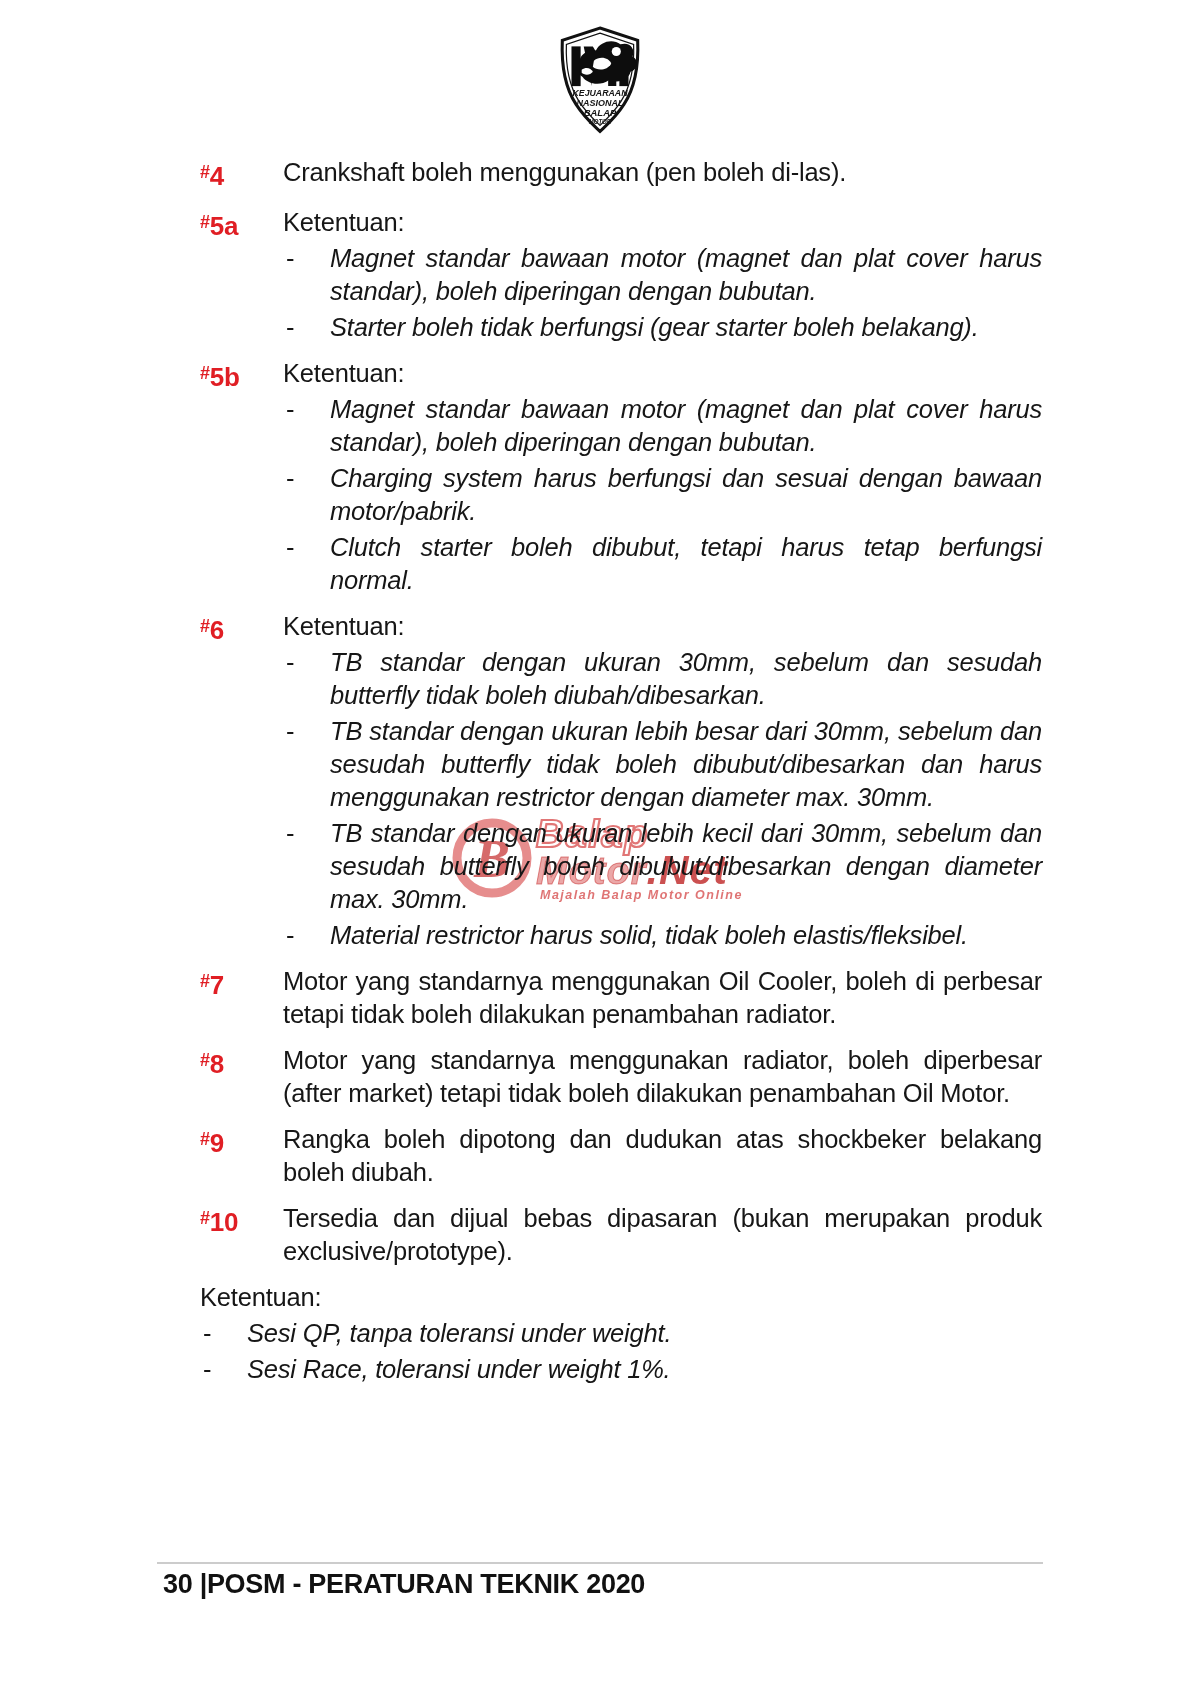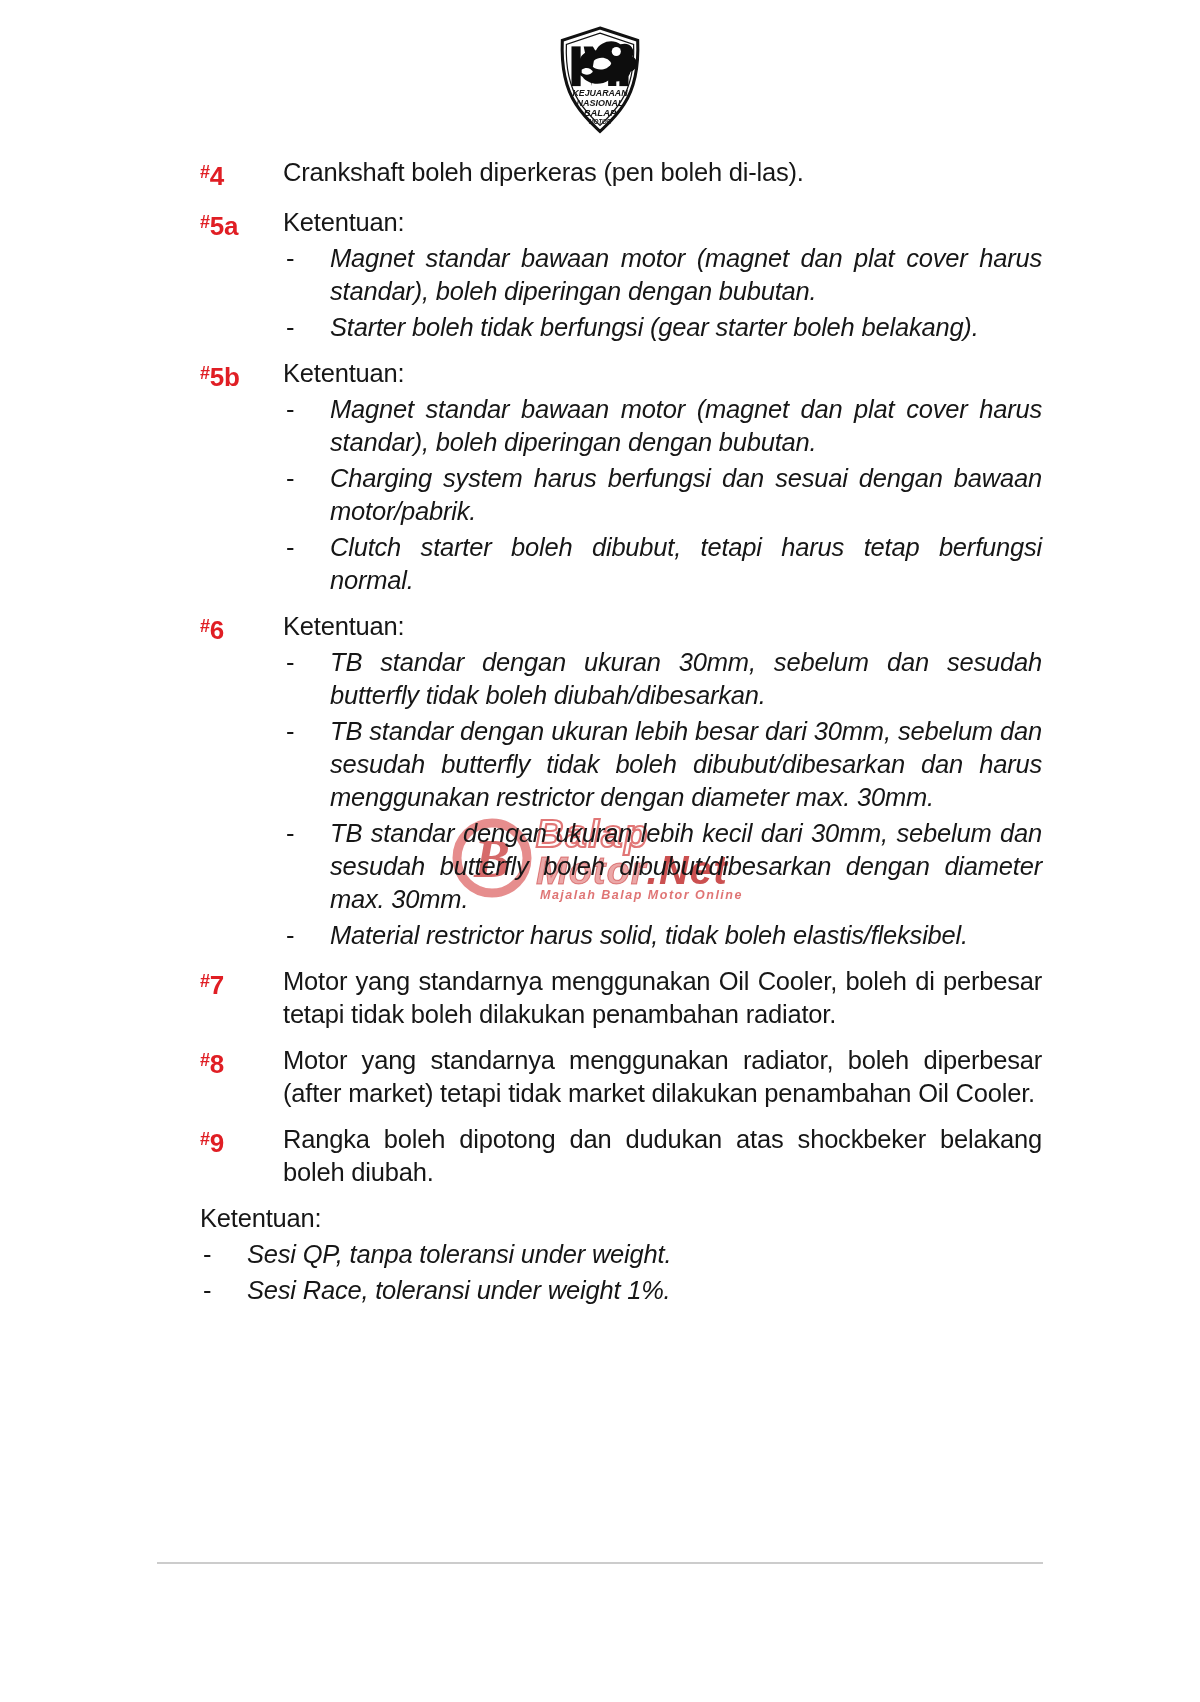--- a/index.html
+++ b/index.html
@@ -55,21 +55,21 @@
     <text x="92" y="39" font-family="Liberation Sans, DejaVu Sans, sans-serif" font-style="italic" font-weight="bold" font-size="38" letter-spacing="2" fill="rgba(255,245,245,0.12)" stroke="rgba(216,80,80,0.78)" stroke-width="2.2">Balap</text>
     <text x="92" y="76" font-family="Liberation Sans, DejaVu Sans, sans-serif" font-style="italic" font-weight="bold" font-size="38" letter-spacing="1" fill="rgba(216,80,80,0.5)" stroke="rgba(200,50,50,0.55)" stroke-width="1"><tspan>Motor</tspan><tspan font-size="41" fill="rgba(190,36,36,0.8)" stroke="none">.Net</tspan></text>
     <text x="96" y="91" font-family="Liberation Sans, DejaVu Sans, sans-serif" font-style="italic" font-weight="bold" font-size="12.5" letter-spacing="1.5" fill="rgba(212,70,70,0.75)">Majalah Balap Motor Online</text>
   </svg>
 
   <div class="list">
 
     <div class="item">
       <div class="marker"><span class="hash">#</span><span>4</span></div>
       <div class="content">
-        <div class="para">Crankshaft boleh diperkeras (pen boleh di-las).</div>
+        <div class="para">Crankshaft boleh menggunakan (pen boleh di-las).</div>
       </div>
     </div>
 
     <div class="item">
       <div class="marker"><span class="hash">#</span><span>5a</span></div>
       <div class="content">
         <div class="para">Ketentuan:</div>
         <div class="bullet">
           <div class="dash">-</div>
           <div class="btext">Magnet standar bawaan motor (magnet dan plat cover harus standar), boleh diperingan dengan bubutan.</div>
@@ -126,44 +126,53 @@
     <div class="item">
       <div class="marker"><span class="hash">#</span><span>7</span></div>
       <div class="content">
         <div class="para">Motor yang standarnya menggunakan Oil Cooler, boleh di perbesar tetapi tidak boleh dilakukan penambahan radiator.</div>
       </div>
     </div>
 
     <div class="item">
       <div class="marker"><span class="hash">#</span><span>8</span></div>
       <div class="content">
-        <div class="para">Motor yang standarnya menggunakan radiator, boleh diperbesar (after market) tetapi tidak market dilakukan penambahan Oil Cooler.</div>
+        <div class="para">Motor yang standarnya menggunakan radiator, boleh diperbesar (after market) tetapi tidak boleh dilakukan penambahan Oil Motor.</div>
       </div>
     </div>
 
     <div class="item">
       <div class="marker"><span class="hash">#</span><span>9</span></div>
       <div class="content">
         <div class="para">Rangka boleh dipotong dan dudukan atas shockbeker belakang boleh diubah.</div>
       </div>
     </div>
 
+    <div class="item">
+      <div class="marker"><span class="hash">#</span><span>10</span></div>
+      <div class="content">
+        <div class="para">Tersedia dan dijual bebas dipasaran (bukan merupakan produk exclusive/prototype).</div>
+      </div>
+    </div>
 
     <div class="item">
       <div class="content">
         <div class="para">Ketentuan:</div>
         <div class="bullet">
           <div class="dash">-</div>
           <div class="btext">Sesi QP, tanpa toleransi under weight.</div>
         </div>
         <div class="bullet">
           <div class="dash">-</div>
           <div class="btext">Sesi Race, toleransi under weight 1%.</div>
         </div>
       </div>
     </div>
 
 
   </div>
 
   <div class="footer-line"></div>
+  <div class="footer">
+    <span>30</span><span> |</span><span>POSM - PERATURAN TEKNIK 2020</span>
+  </div>
 
 </div>
 
 </body></html>

